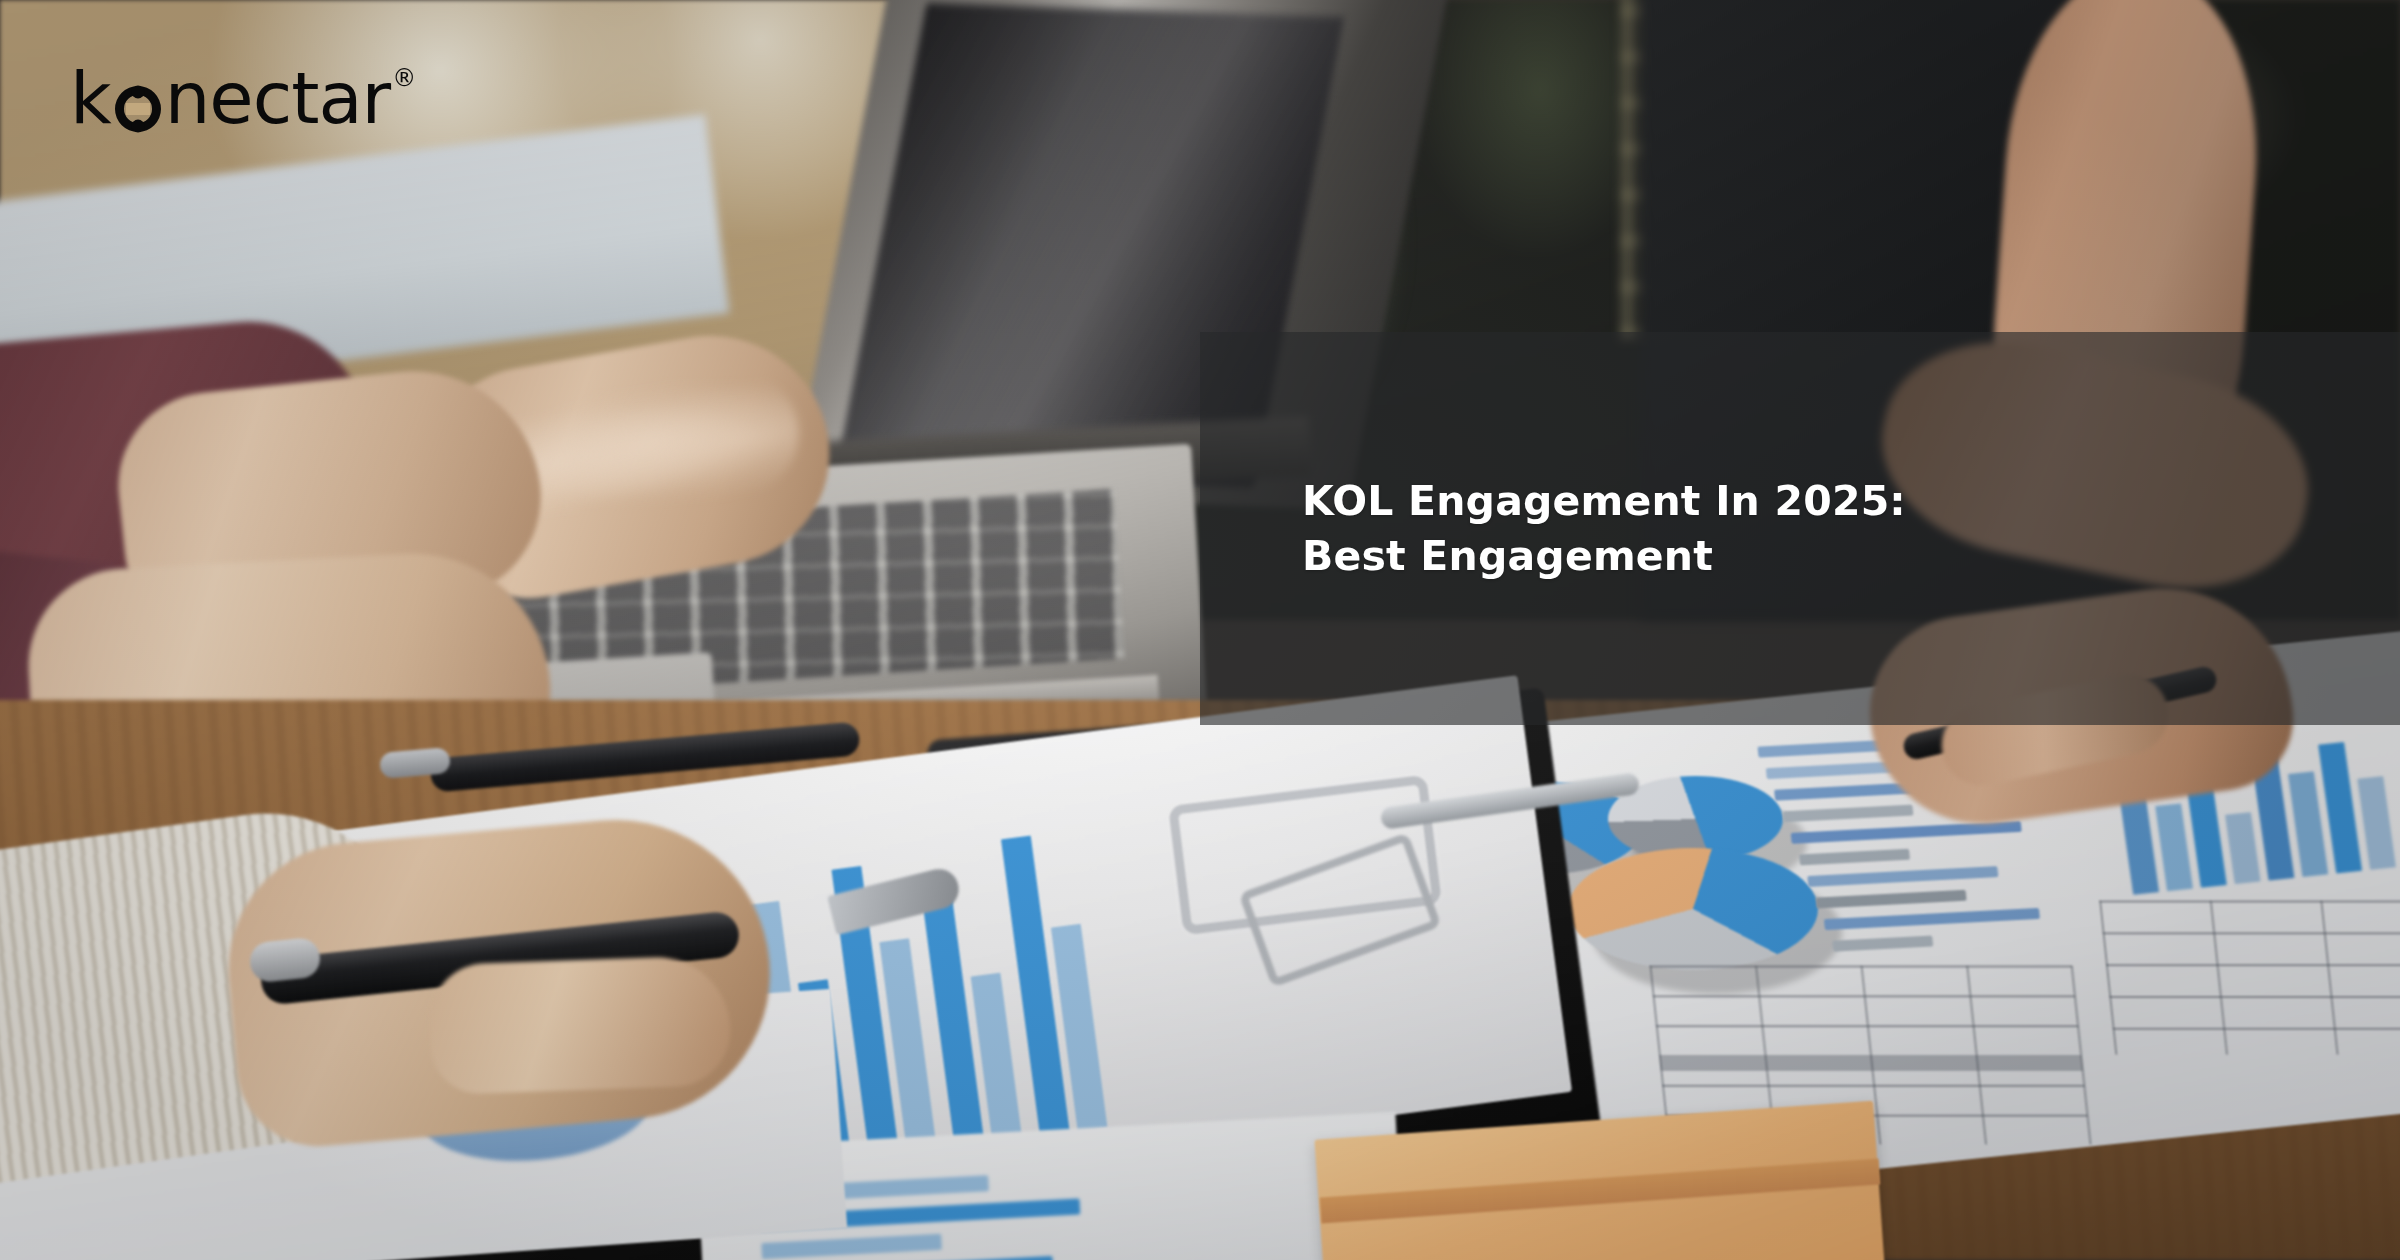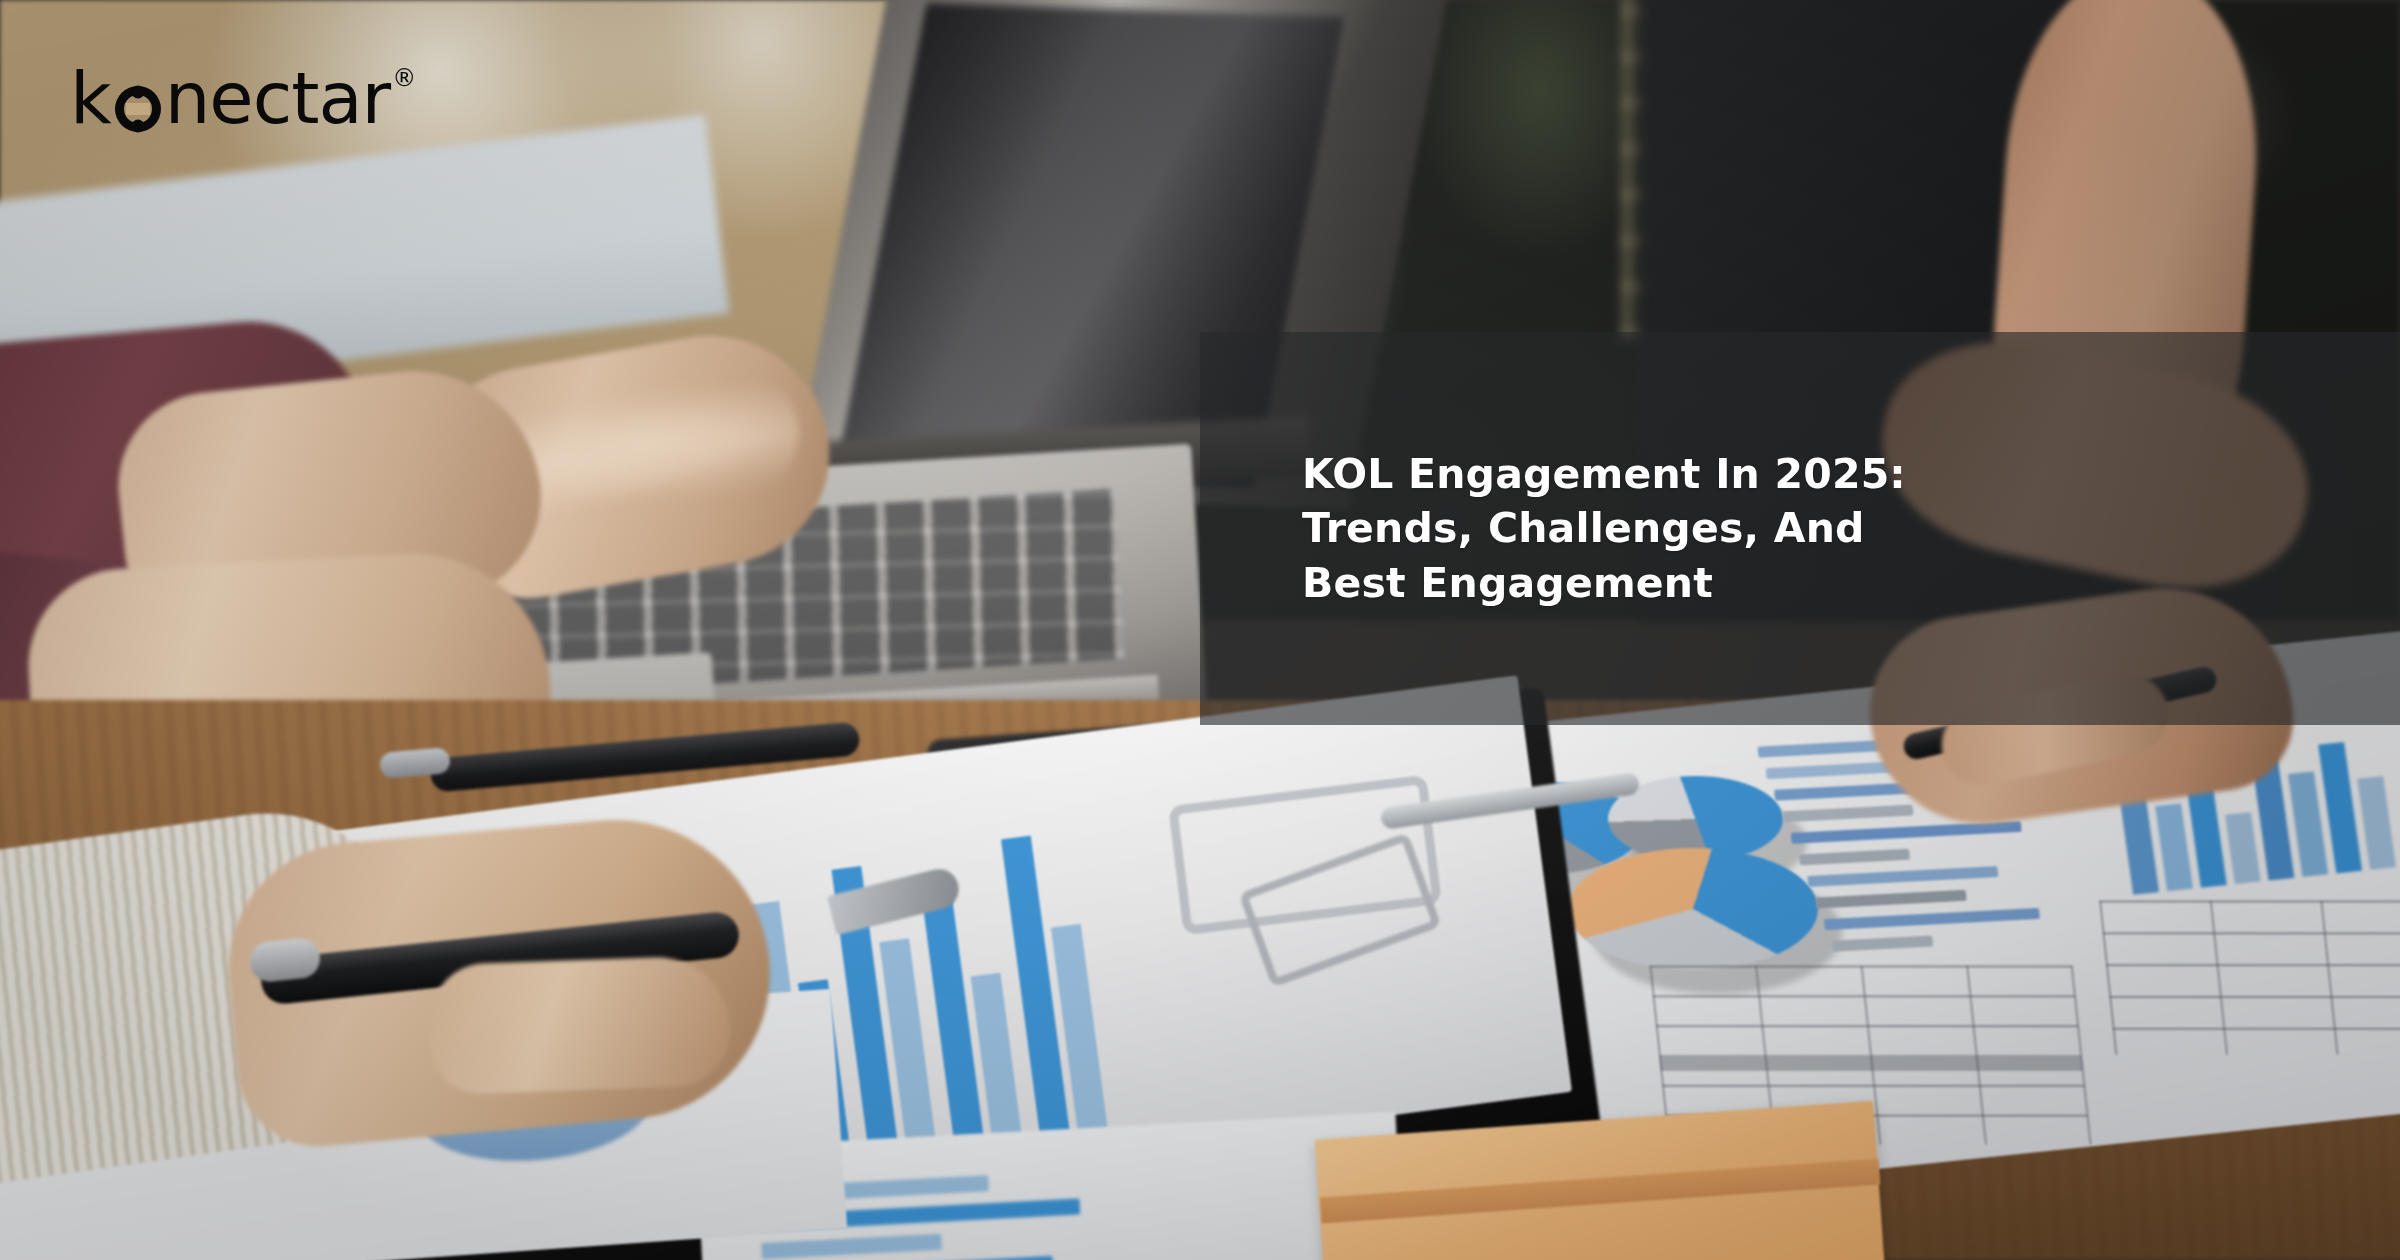--- a/index.html
+++ b/index.html
@@ -579,18 +579,17 @@
         </svg>
       </span>
       <span>nectar</span>
     </span>
     <span class="logo-reg">®</span>
   </div>
 
   <div class="title-panel">
     <h1 class="title">
       <span class="ln">KOL Engagement In 2025:</span>
-      <span class="ln">Trends, Challenges, And</span>
       <span class="ln">Best Engagement</span>
     </h1>
   </div>
 
 </div>
 
 </body></html>

